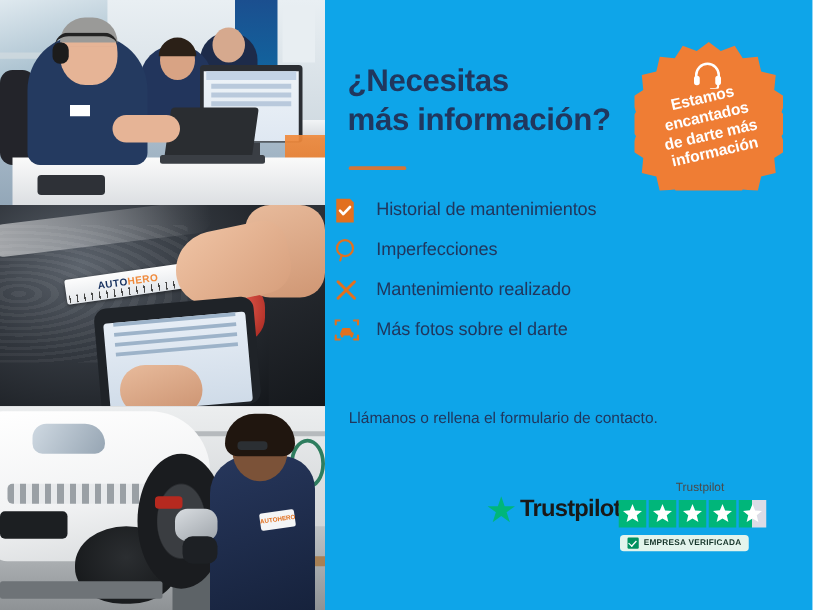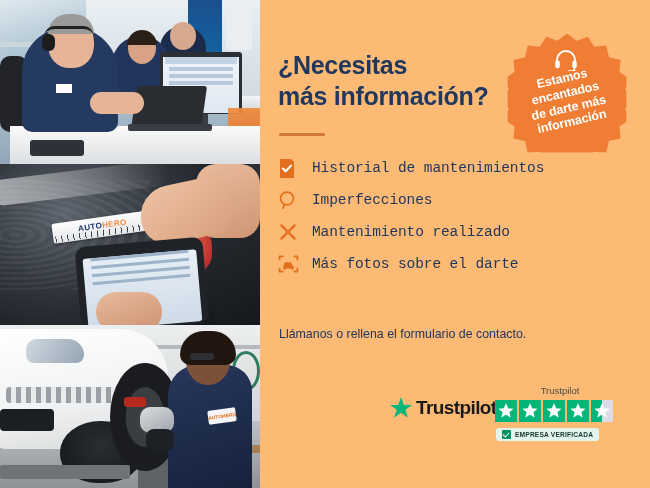--- a/index.html
+++ b/index.html
@@ -128,42 +128,42 @@
       border-radius:2px;transform:rotate(-8deg);}
   .p3 .wbadge i{display:block;font-size:5px;color:#e2701f;font-style:normal;text-align:center;
       line-height:14px;font-weight:bold;}
   .p3 .glove{position:absolute;left:140px;top:82px;width:34px;height:26px;
       background:linear-gradient(150deg,#d9dde1,#9ea4aa);border-radius:10px;}
   .p3 .glove2{position:absolute;left:146px;top:104px;width:28px;height:22px;background:#1d2024;border-radius:8px;}
   .p3 .tool{position:absolute;left:124px;top:72px;width:22px;height:10px;background:#b5291f;border-radius:3px;}
   .p3 .glass{position:absolute;left:190px;top:28px;width:24px;height:7px;background:#2b2f33;border-radius:3px;}
 
   
-  .content{position:absolute;left:260px;top:0;width:390px;height:488px;background:#fdba74;}
+  .content{position:absolute;left:260px;top:0;width:390px;height:488px;background:#0ea5e9;}
 
   .heading{position:absolute;left:18px;top:50px;width:250px;
      font-size:25px;line-height:1.22;font-weight:bold;color:#20375e;letter-spacing:-.3px;}
   .rule{position:absolute;left:19px;top:133px;width:46px;height:3px;background:#d2763a;border-radius:2px;}
 
   
   .badge{position:absolute;left:501px;top:27px;width:132px;height:132px;}
   .badge .burst{position:absolute;inset:0;background:#ef7d34;
      clip-path:polygon(50% 0%,58.1% 6.1%,67.5% 2.6%,72.9% 11%,83% 10%,85.3% 19.9%,95.1% 22.2%,94.1% 32.3%,
        102.5% 37.7%,99% 47.1%,105.1% 55.2%,99% 63.3%,102.5% 72.7%,94.1% 78.1%,95.1% 88.2%,85.3% 90.5%,
        83% 100.4%,72.9% 99.4%,67.5% 107.8%,58.1% 104.3%,50% 110.4%,41.9% 104.3%,32.5% 107.8%,27.1% 99.4%,
        17% 100.4%,14.7% 90.5%,4.9% 88.2%,5.9% 78.1%,-2.5% 72.7%,1% 63.3%,-5.1% 55.2%,1% 47.1%,
        -2.5% 37.7%,5.9% 32.3%,4.9% 22.2%,14.7% 19.9%,17% 10%,27.1% 11%,32.5% 2.6%,41.9% 6.1%);
      transform:scale(.9);}
   .badge .hs-ic{position:absolute;left:52px;top:22px;width:26px;height:22px;}
   .badge .btext{position:absolute;left:12px;top:44px;width:108px;
      transform:rotate(-13deg);text-align:center;color:#fff;font-weight:bold;
      font-size:12.5px;line-height:1.18;letter-spacing:-.1px;}
 
   
-  .flist{position:absolute;left:18px;top:152px;width:360px;font-family:Liberation Mono, monospace;}
+  .flist{position:absolute;left:7px;top:152px;width:360px;}
   .frow{display:flex;align-items:center;height:32px;margin-bottom:0px;}
   .fic{width:34px;min-width:34px;display:flex;align-items:center;justify-content:flex-start;}
   .flabel{font-size:14.5px;color:#20375e;letter-spacing:-.1px;}
 
   .contact{position:absolute;left:19px;top:325px;width:360px;
      font-size:12.4px;line-height:1.55;color:#20375e;}
 
   
   .tp{position:absolute;left:390px;top:385px;width:222px;height:62px;}
   .tp .logo{position:absolute;left:0px;top:12px;display:flex;align-items:flex-start;gap:4px;}

